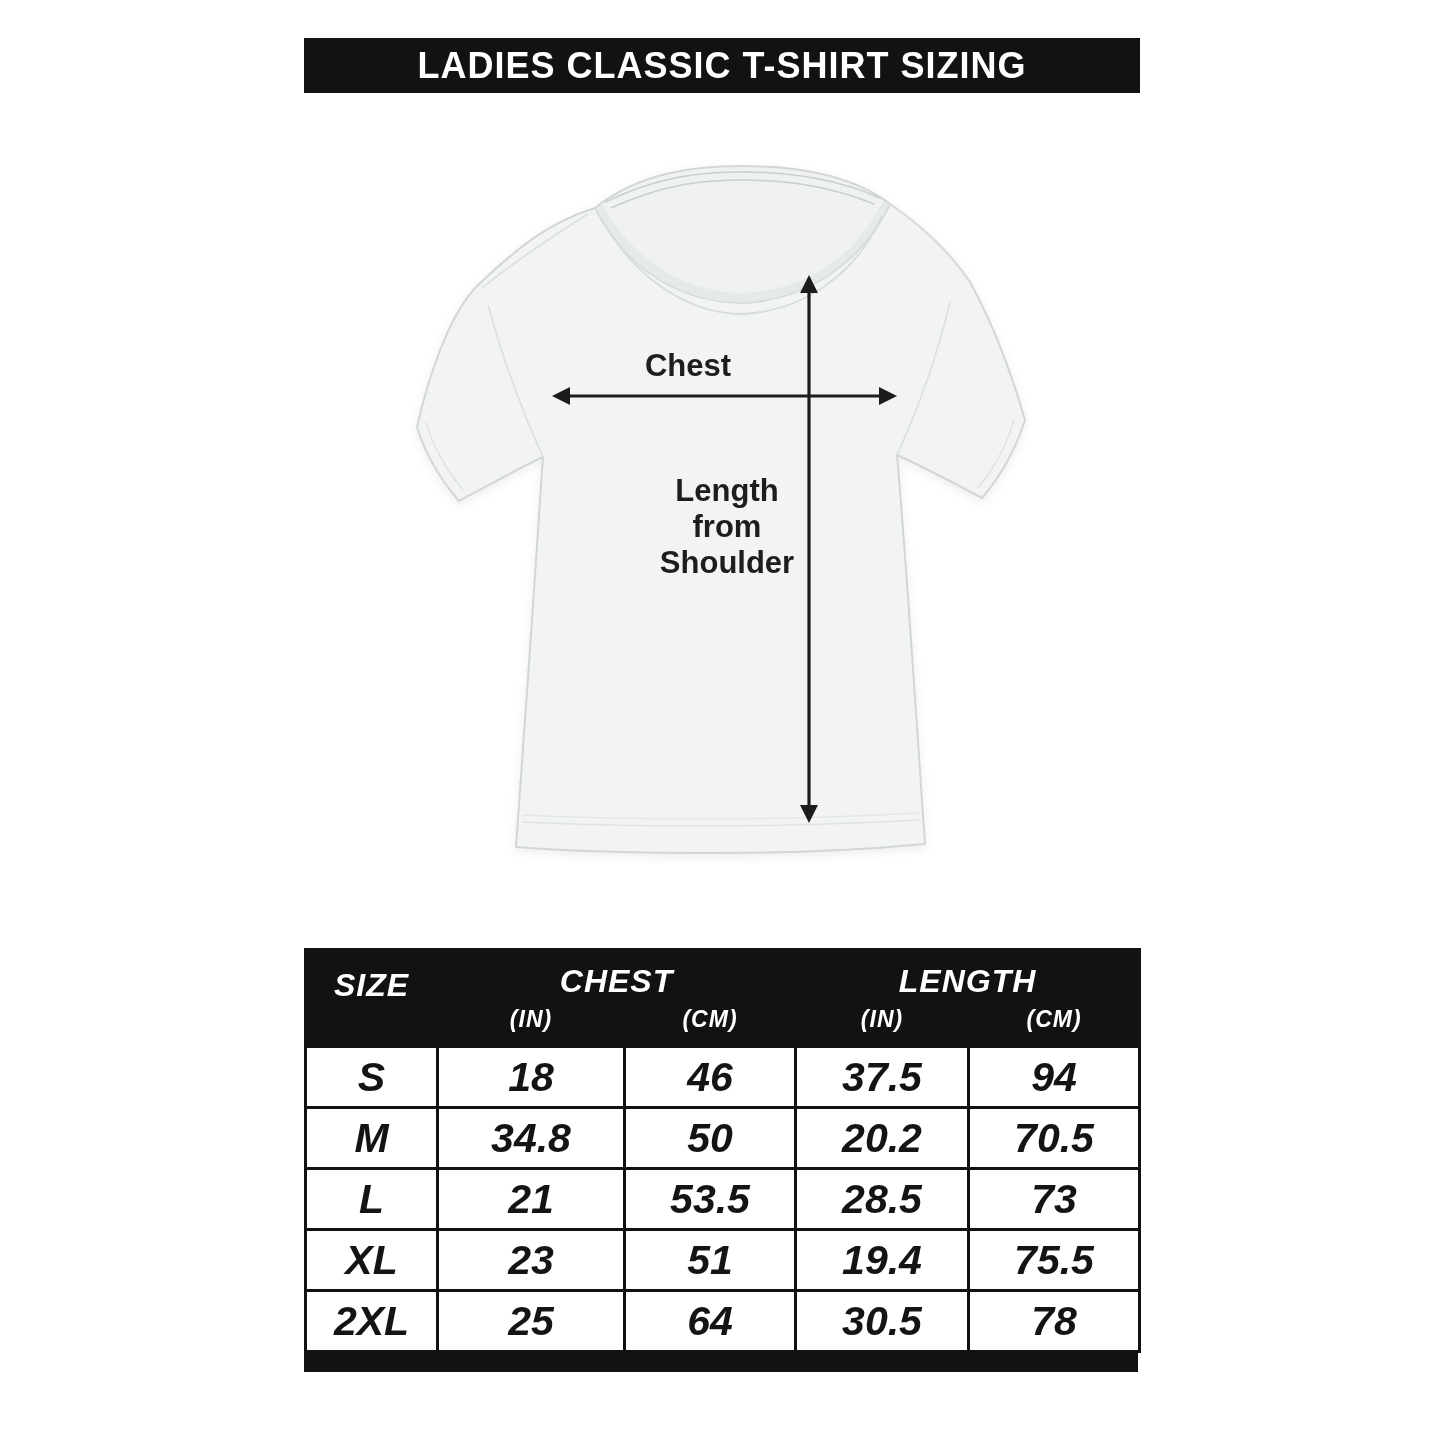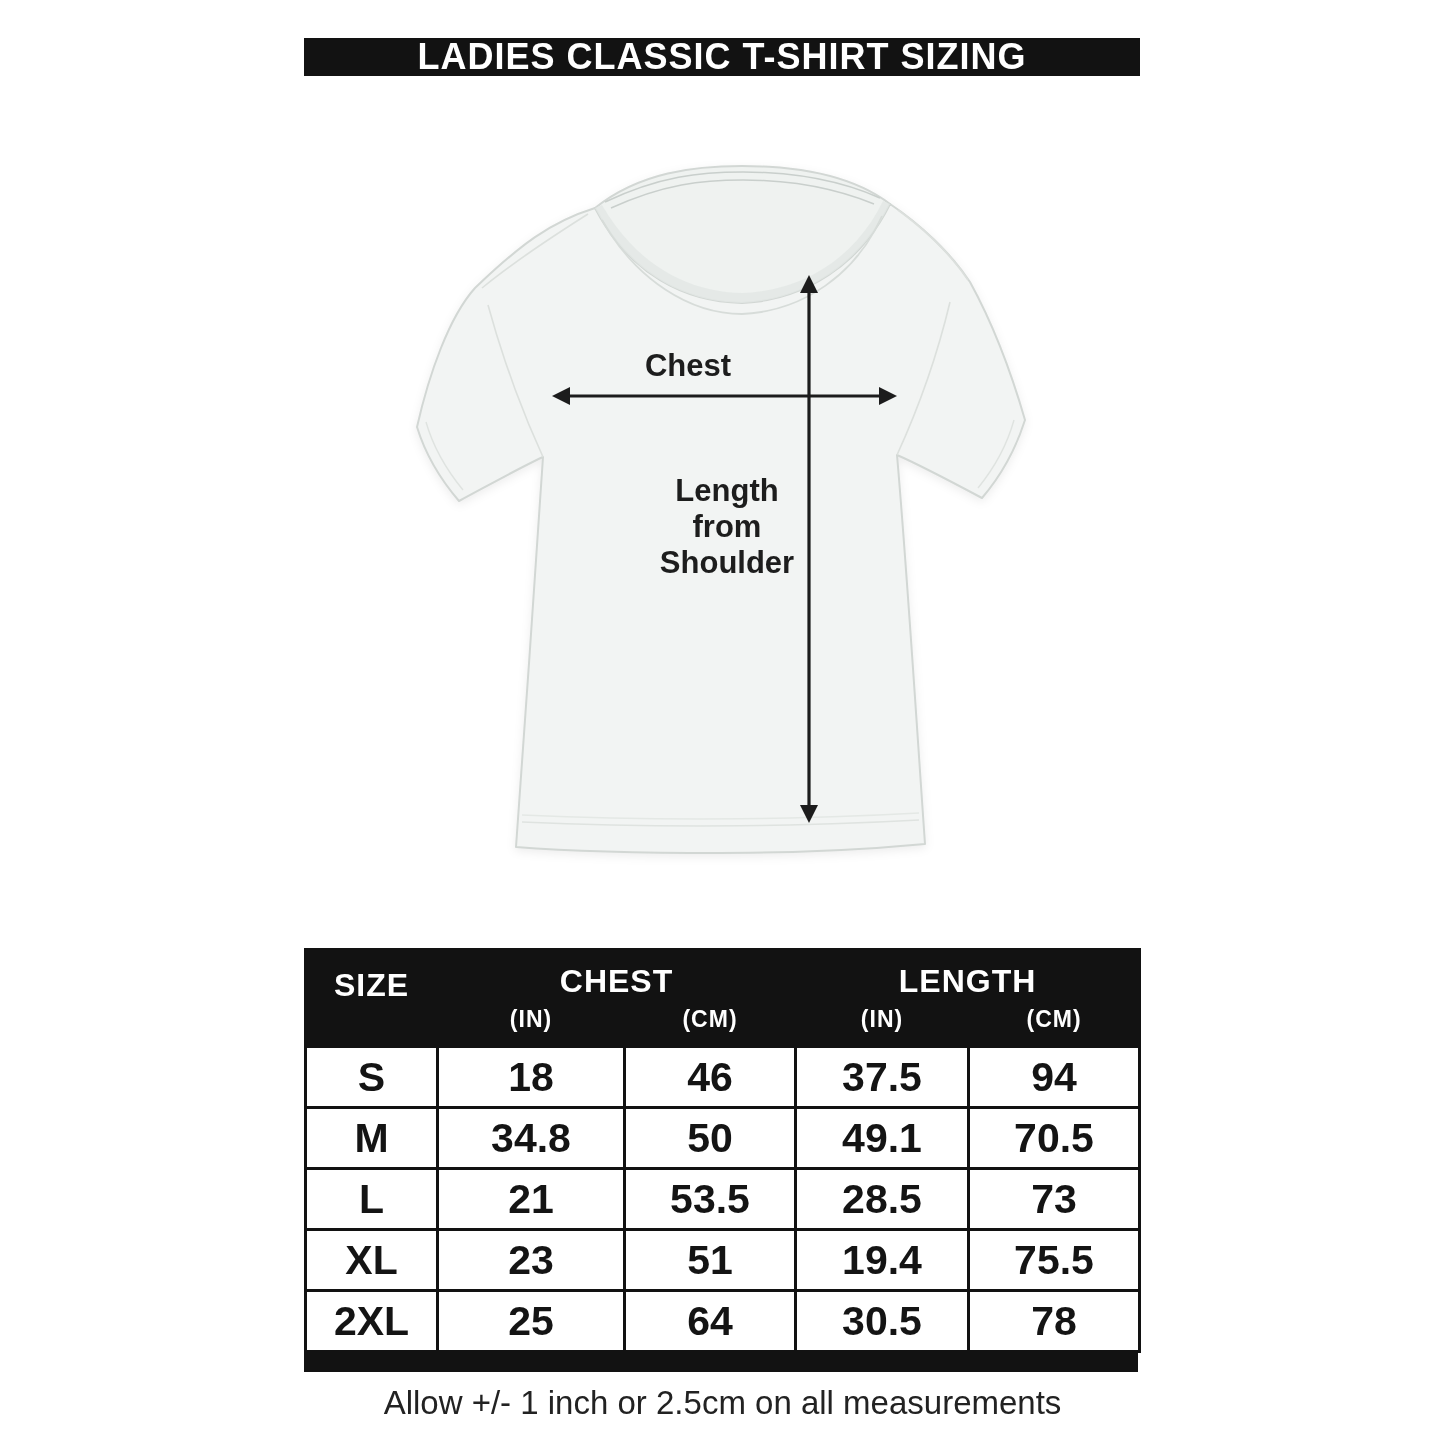--- a/index.html
+++ b/index.html
@@ -9,21 +9,21 @@
     height: 1445px;
     background: #ffffff;
     font-family: "Liberation Sans", "DejaVu Sans", sans-serif;
     overflow: hidden;
   }
 
   
   .title-bar {
     position: absolute;
     left: 304px; top: 38px;
-    width: 836px; height: 38px;
+    width: 836px; height: 55px;
     background: #121212;
     display: flex; align-items: center; justify-content: center;
   }
   .title-bar span {
     color: #ffffff;
     font-size: 36px;
     font-weight: 700;
     letter-spacing: 1px;
     white-space: nowrap;
   }
@@ -39,21 +39,21 @@
     position: absolute;
     color: #1d1d1d;
     font-weight: 700;
     font-size: 31px;
     text-align: center;
   }
   .chest-label { left: 588px; top: 349px; width: 200px; line-height: 34px; }
   .length-label { left: 627px; top: 473px; width: 200px; line-height: 36px; }
 
   
-  .table-wrap { position: absolute; left: 304px; top: 948px; width: 834px; }
+  .table-wrap { position: absolute; left: 304px; top: 948px; width: 834px; font-style: italic; }
   table.size-table {
     border-collapse: collapse;
     width: 834px;
     table-layout: fixed;
   }
   .size-table th, .size-table td {
     border: 3px solid #121212;
     padding: 0;
     text-align: center;
   }
@@ -193,21 +193,21 @@
           <th>S</th>
           <td>18</td>
           <td>46</td>
           <td>37.5</td>
           <td>94</td>
         </tr>
         <tr>
           <th>M</th>
           <td>34.8</td>
           <td>50</td>
-          <td>49.1</td>
+          <td>20.2</td>
           <td>70.5</td>
         </tr>
         <tr>
           <th>L</th>
           <td>21</td>
           <td>53.5</td>
           <td>28.5</td>
           <td>73</td>
         </tr>
         <tr>
@@ -222,15 +222,14 @@
           <td>25</td>
           <td>64</td>
           <td>30.5</td>
           <td>78</td>
         </tr>
       </tbody>
     </table>
     <div class="table-bottom-bar"></div>
   </div>
 
-  <div class="footer-note">Allow +/- 1 inch or 2.5cm on all measurements</div>
 
 </div>
 
 </body></html>

